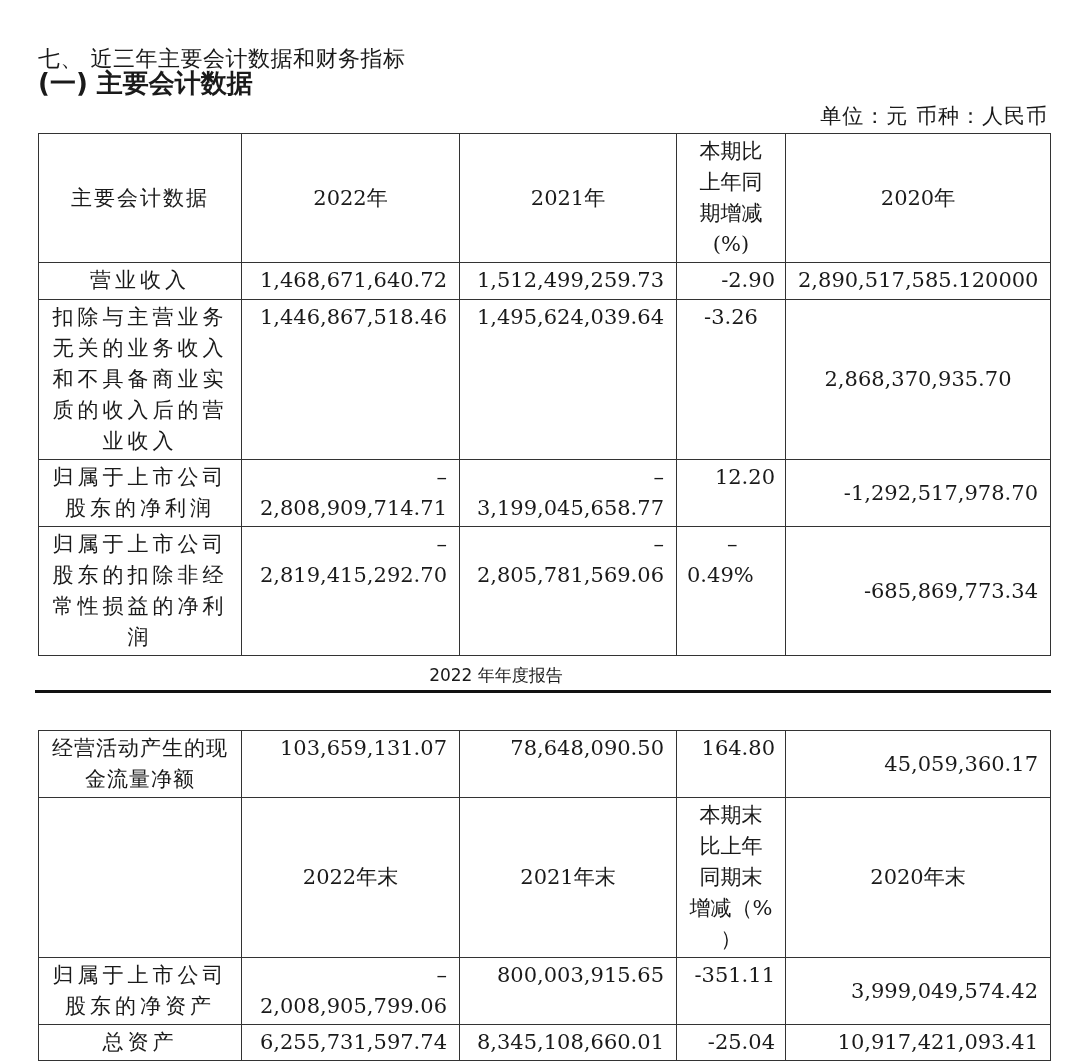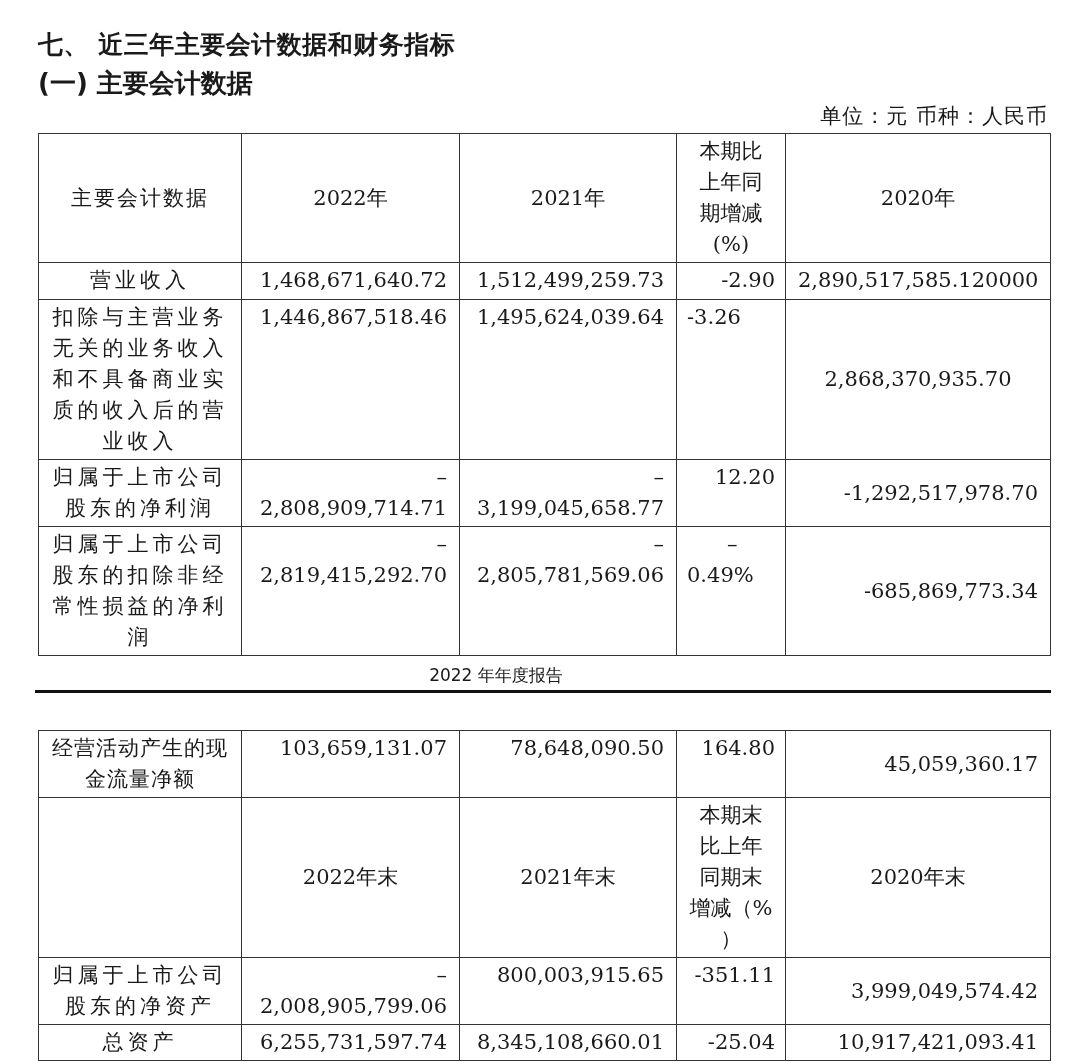--- a/index.html
+++ b/index.html
@@ -1,18 +1,18 @@
 <!DOCTYPE html>
 <html><head>
 <meta charset="utf-8">
 <style>
   html, body { margin:0; padding:0; background:#ffffff; }
   body { width:1080px; height:1064px; position:relative; overflow:hidden;
          font-family:"DejaVu Serif","Liberation Serif",serif; color:#1a1a1a; }
-  .h1 { position:absolute; left:38px; top:28px; font-size:25px; font-weight:bold;
+  .h1 { position:absolute; left:38px; top:44px; font-size:22px; font-weight:normal;
         font-family:"DejaVu Sans","Liberation Sans",sans-serif; letter-spacing:0.5px; }
   .h2 { position:absolute; left:38px; top:66px; font-size:26px; font-weight:bold;
         font-family:"DejaVu Sans","Liberation Sans",sans-serif; }
   .unit { position:absolute; right:32px; top:102px; font-size:21px; letter-spacing:1px; }
   table { position:absolute; border-collapse:collapse; table-layout:fixed; }
   td { border:1.5px solid #333; font-size:21px; line-height:31px; vertical-align:top;
        padding:2px 12px; }
   .lbl { text-align:center; letter-spacing:4px; }
   .num { text-align:right; }
   .ctr { text-align:center; vertical-align:middle; }
@@ -57,21 +57,21 @@
     <td class="lbl">营业收入</td>
     <td class="num">1,468,671,640.72</td>
     <td class="num">1,512,499,259.73</td>
     <td class="num pct">-2.90</td>
     <td class="num">2,890,517,585.120000</td>
   </tr>
   <tr style="height:158px;">
     <td class="lbl">扣除与主营业务无关的业务收入和不具备商业实质的收入后的营业收入</td>
     <td class="num">1,446,867,518.46</td>
     <td class="num">1,495,624,039.64</td>
-    <td class="pct" style="text-align:left;">-3.26</td>
+    <td class="pct" style="text-align:center;">-3.26</td>
     <td class="ctr">2,868,370,935.70</td>
   </tr>
   <tr style="height:63px;margin-left:8px;">
     <td class="lbl">归属于上市公司股东的净利润</td>
     <td class="num">
       <span class="dash">–</span>
       <span>2,808,909,714.71</span>
     </td>
     <td class="num">
       <span class="dash">–</span>

